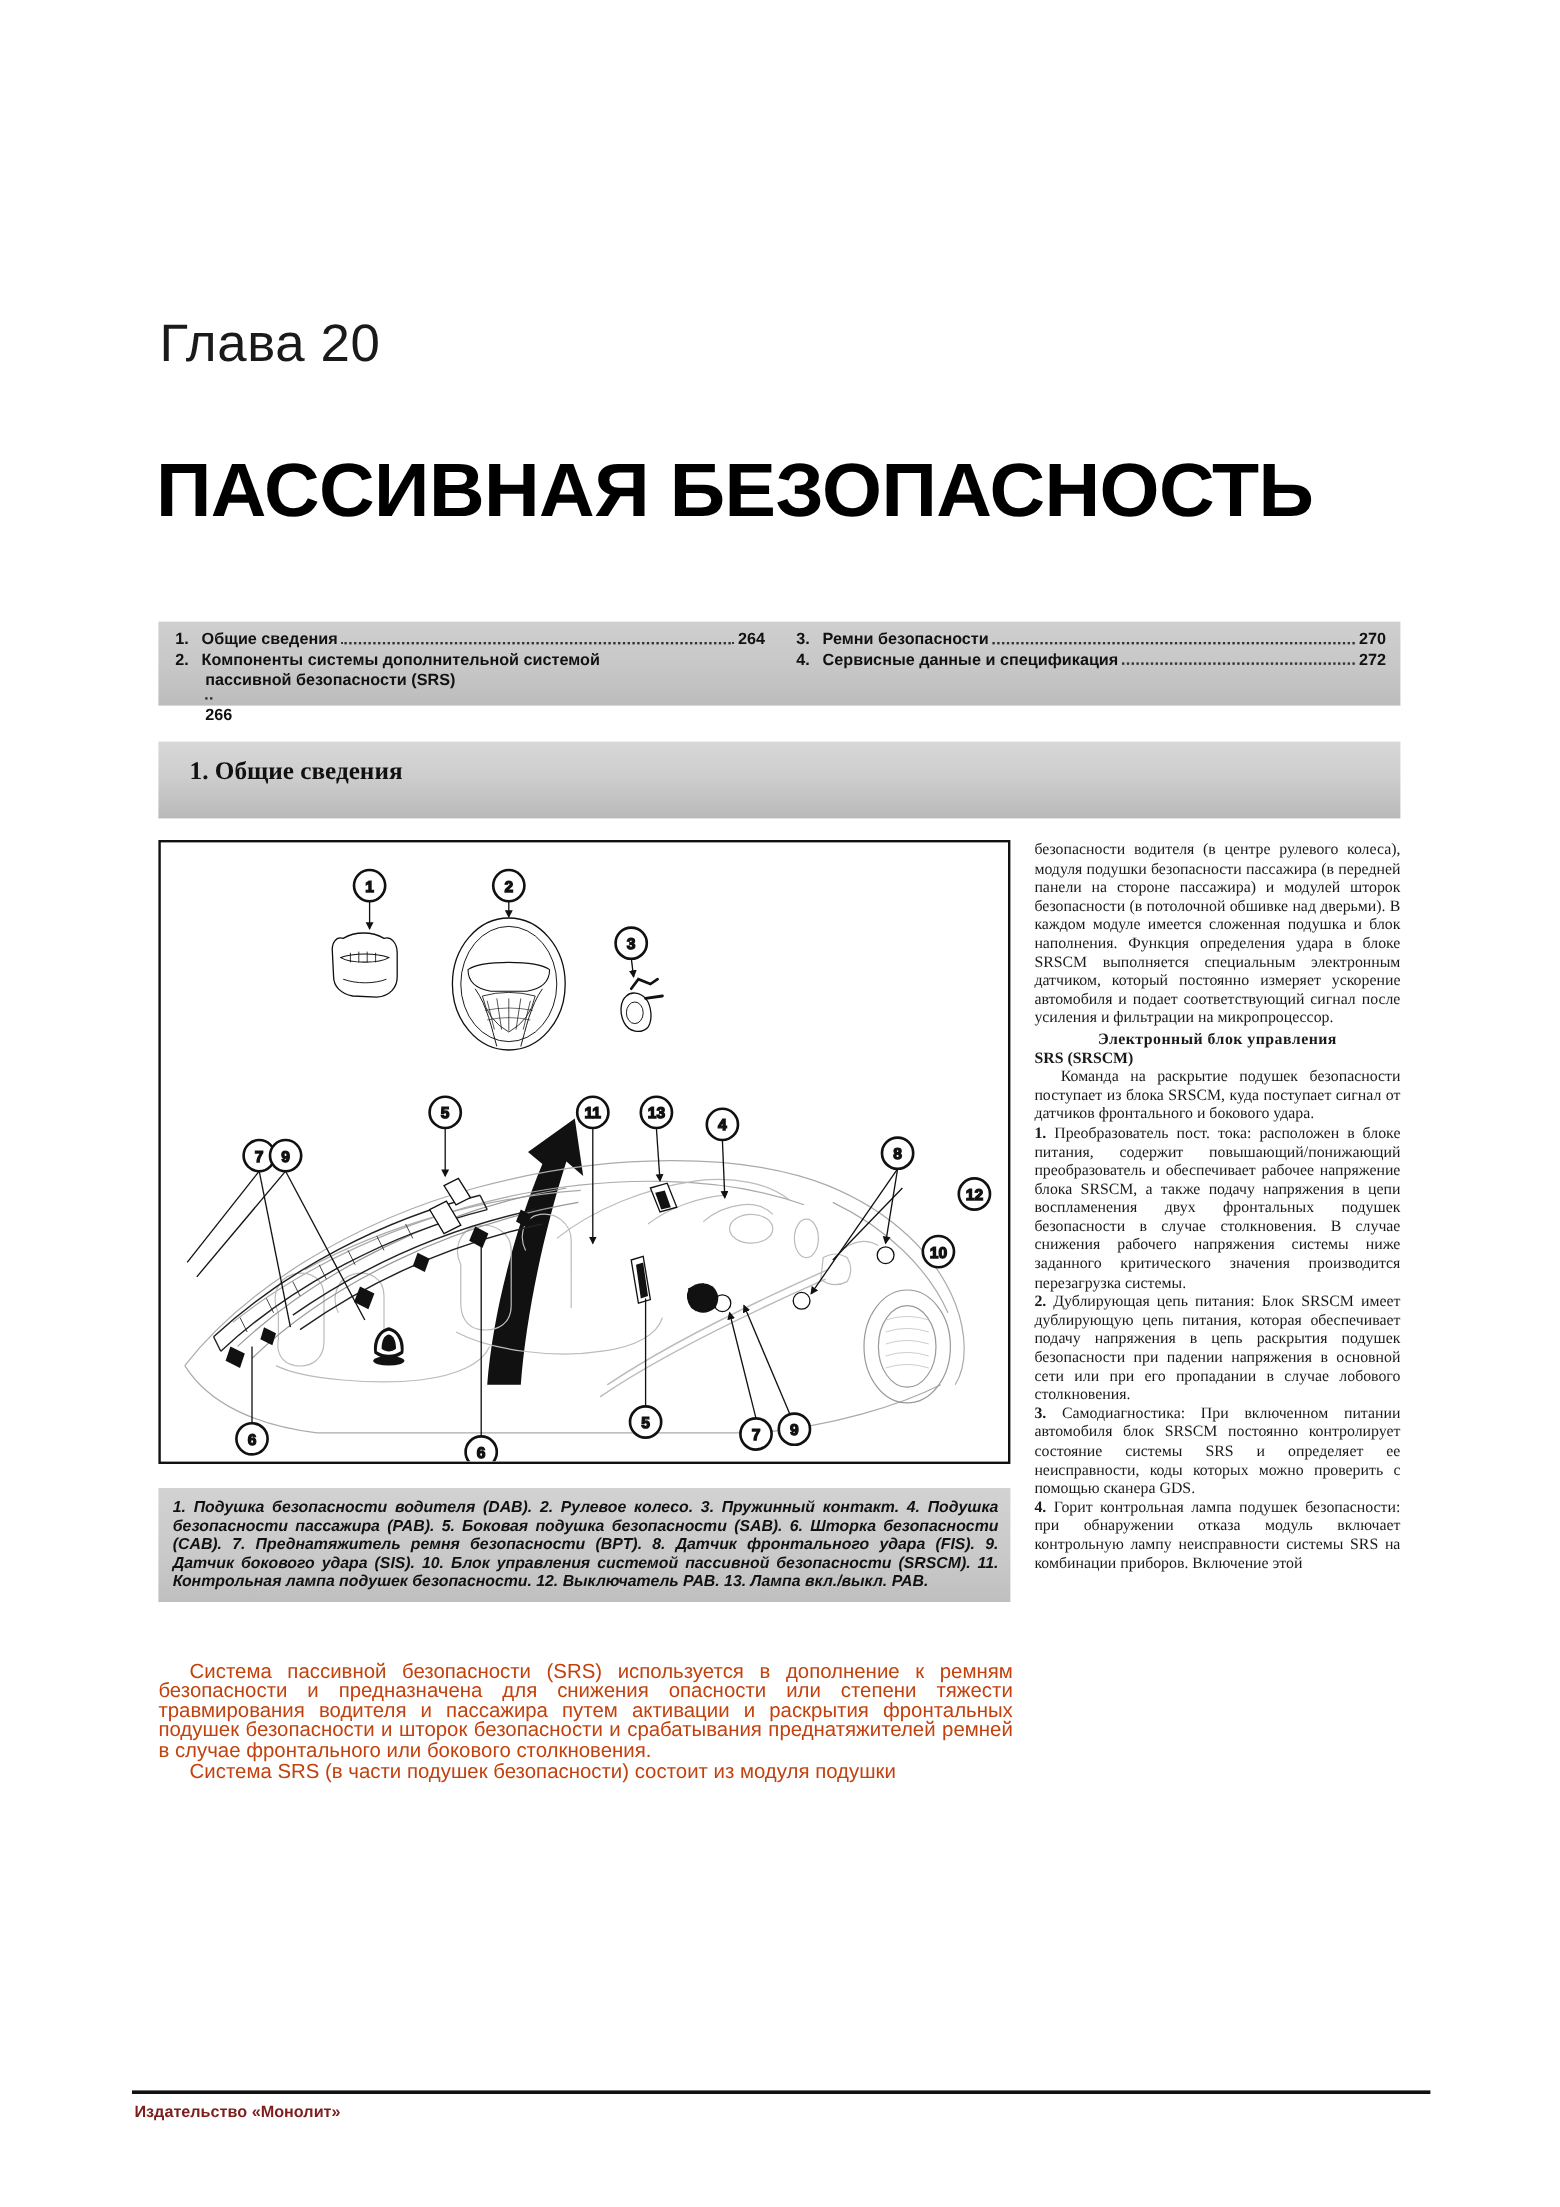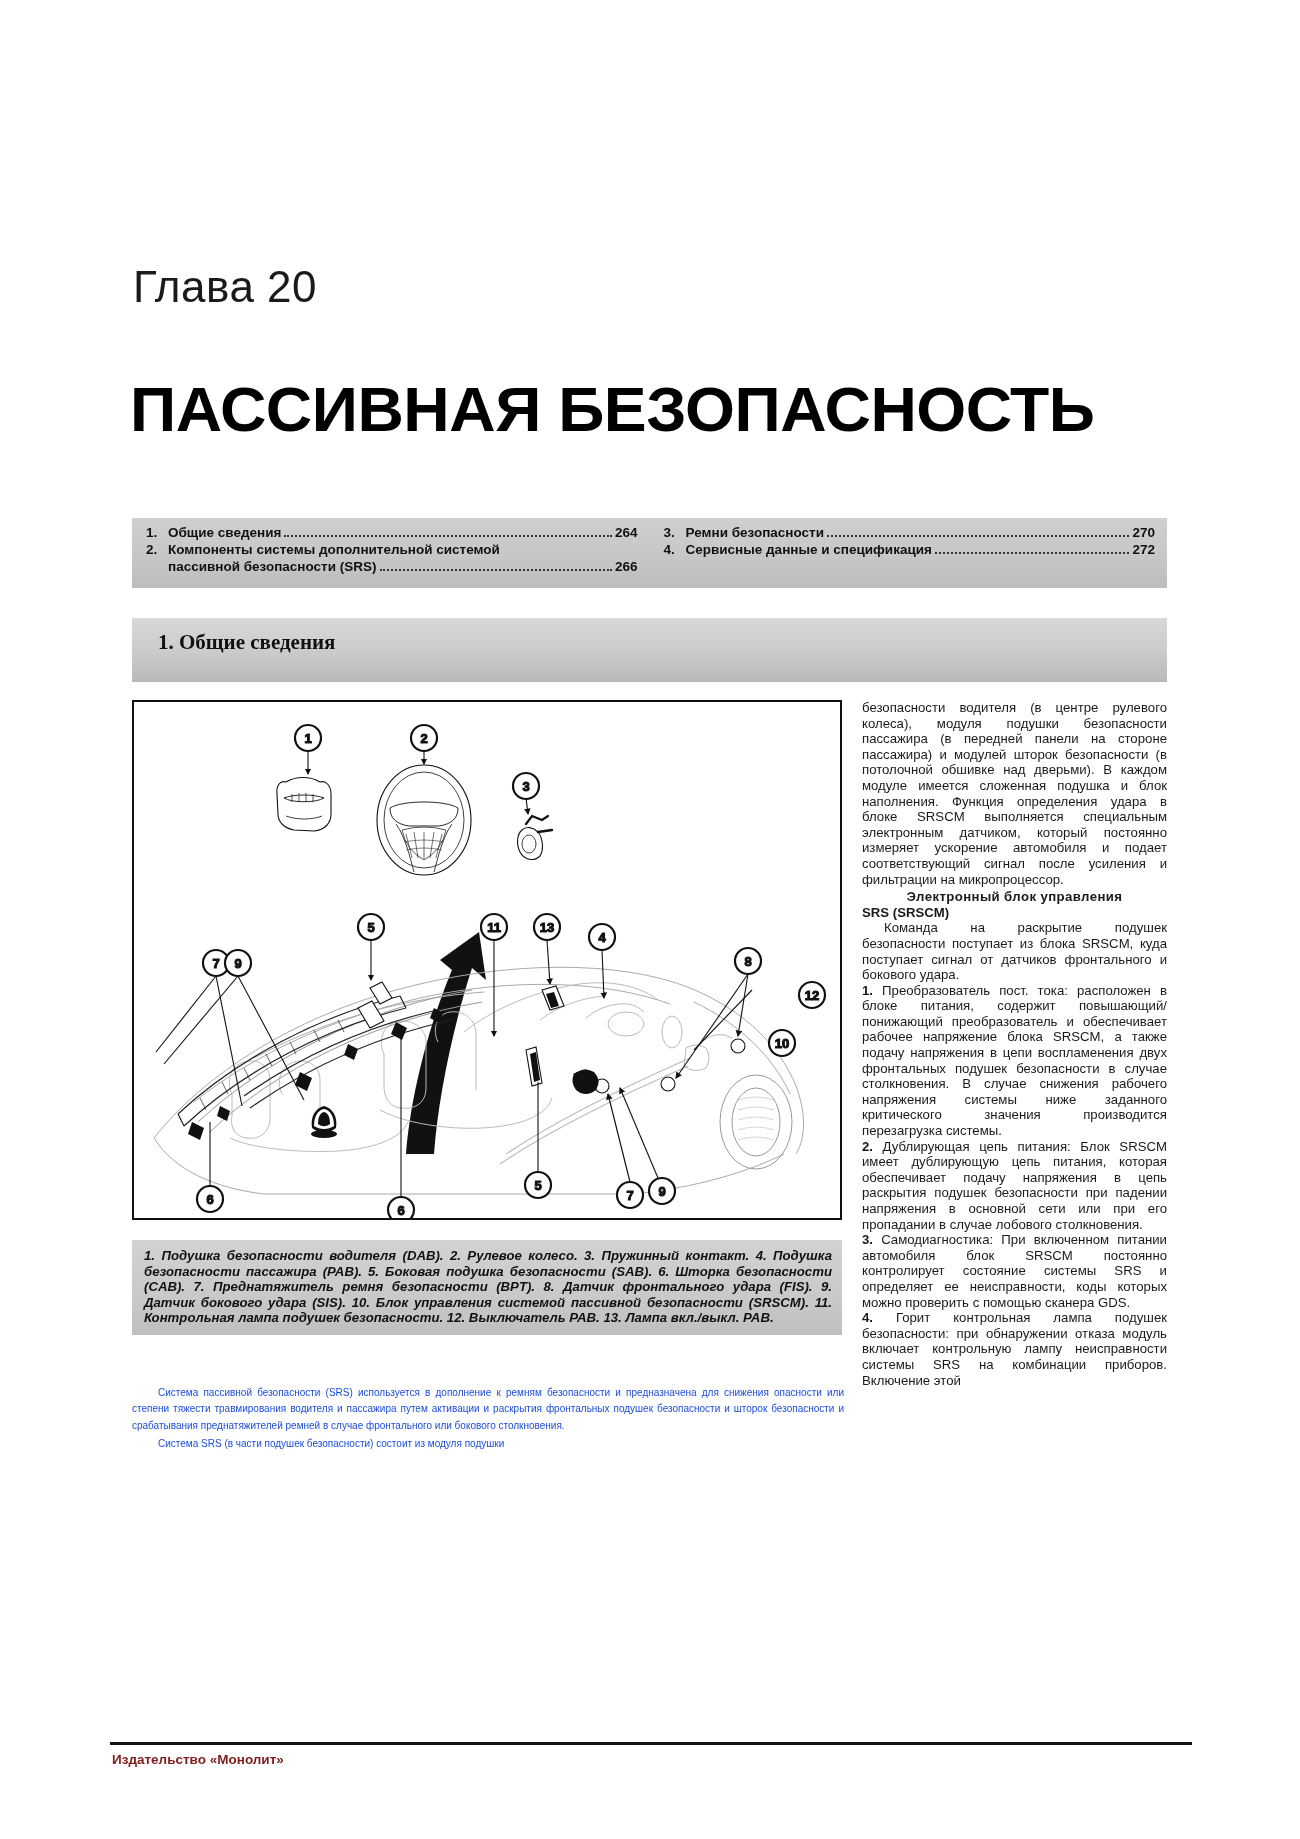--- a/index.html
+++ b/index.html
@@ -66,21 +66,21 @@
   .toc-num { width:22px; flex:0 0 22px; font-weight:bold; }
   .toc-label { font-weight:bold; white-space:nowrap; }
   .toc-dots {
     flex:1 1 auto;
     border-bottom:2px dotted #333;
     margin:0 3px 4px 3px;
     min-width:6px;
     height:8px;
   }
   .toc-page { font-weight:bold; }
-  .toc-row.cont { padding-left:22px; }
+  .toc-row.cont { padding-left:22px;flex-direction:column; }
 
   
   .section-bar {
     position:absolute;
     left:132px; top:618px;
     width:1035px; height:64px;
     background:linear-gradient(180deg,#d8d8d8 0%, #cccccc 50%, #b9b9b9 100%);
     font-family:Liberation Serif, serif;
   }
   .section-bar .label {
@@ -92,21 +92,21 @@
   }
   .col-right {
     position:absolute;
     left:862px; top:700px;
     width:305px;
     font-size:13.2px;
     line-height:15.6px;
     text-align:justify;
     color:#1a1a1a;
   }
-  .col-right p { margin:0; }
+  .col-right p { margin:0;font-family:Liberation Serif, serif; }
   .col-right p.indent { text-indent:22px; }
   .col-right .sub-head {
     font-weight:bold;
     text-align:center;
     letter-spacing:0.4px;
     margin-top:2px;
   }
   .col-right .sub-head2 { font-weight:bold; text-align:left; }
   .col-right b { font-weight:bold; }
 
@@ -135,24 +135,24 @@
     text-align:justify;
     color:#111;
     margin-top:12px;
   }
 
   
   .left-body {
     position:absolute;
     left:132px; top:1385px;
     width:712px;
-    font-size:10px;
+    font-size:17px;
     line-height:16.4px;
     text-align:justify;
-    color:#1d4ed8;
+    color:#c2410c;
   }
   .left-body p { margin:0 0 2px 0; text-indent:26px; }
 
   
   .footer-rule {
     position:absolute;
     left:110px; top:1742px;
     width:1082px; height:3px;
     background:#111;
   }

